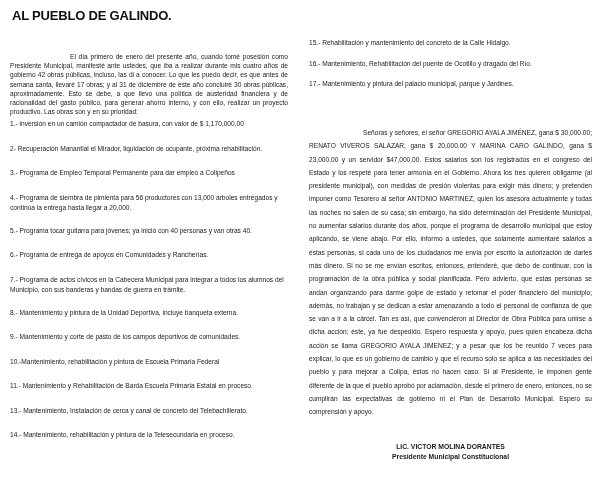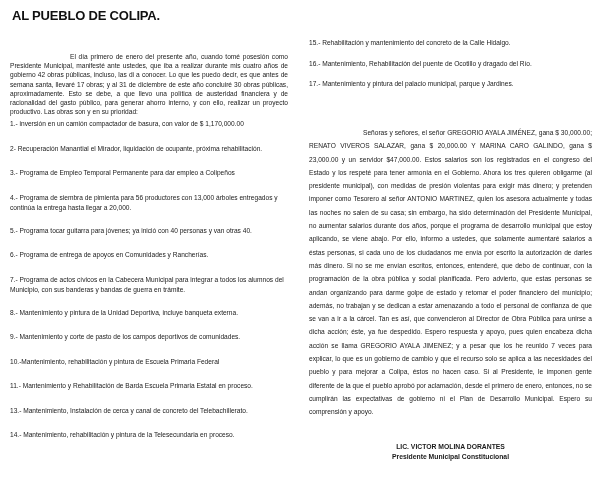--- a/index.html
+++ b/index.html
@@ -14,21 +14,21 @@
   .col-right { position: absolute; left: 309px; top: 38px; width: 283px; font-size: 6.6px; line-height: 9.2px; }
   .col-right .item { height: 20.5px; }
   .letter { position: absolute; left: 309px; top: 126px; width: 283px; font-size: 6.6px; line-height: 13.3px;
             text-align: justify; text-indent: 54px; margin: 0; }
   .signature { position: absolute; left: 309px; top: 442px; width: 283px; text-align: center; font-size: 6.8px;
                font-weight: bold; line-height: 9.5px; }
 </style>
 </head>
 <body>
 
-<div class="title">AL PUEBLO DE COLIPA.</div>
+<div class="title">AL PUEBLO DE GALINDO.</div>
 
 <div class="col-left">
   <p class="intro">El día primero de enero del presente año, cuando tomé posesión como Presidente Municipal, manifesté ante ustedes, que iba a realizar durante mis cuatro años de gobierno 42 obras públicas, incluso, las di a conocer. Lo que les puedo decir, es que antes de semana santa, llevaré 17 obras; y al 31 de diciembre de este año concluiré 30 obras públicas, aproximadamente. Esto se debe, a que llevo una política de austeridad financiera y de racionalidad del gasto público, para  generar ahorro interno, y con ello, realizar un proyecto productivo. Las obras son y en su prioridad:</p>
   <p class="item">1.- inversión en un camión compactador de basura, con valor de $ 1,170,000.00</p>
   <p class="item">2- Recuperación  Manantial el Mirador,  liquidación de ocupante, próxima rehabilitación.</p>
   <p class="item">3.- Programa de Empleo Temporal Permanente para dar empleo a Colipeños</p>
   <p class="item two-line">4.- Programa de siembra de pimienta para 56 productores con 13,000 árboles entregados y continúa la entrega hasta llegar a 20,000.</p>
   <p class="item">5.- Programa tocar guitarra para jóvenes; ya inició con 40 personas y van otras 40.</p>
   <p class="item">6.- Programa de entrega de apoyos en Comunidades y Rancherías.</p>
   <p class="item two-line">7.- Programa de actos cívicos en la Cabecera Municipal para integrar a todos los alumnos del Municipio, con sus banderas y bandas de guerra en trámite.</p>

